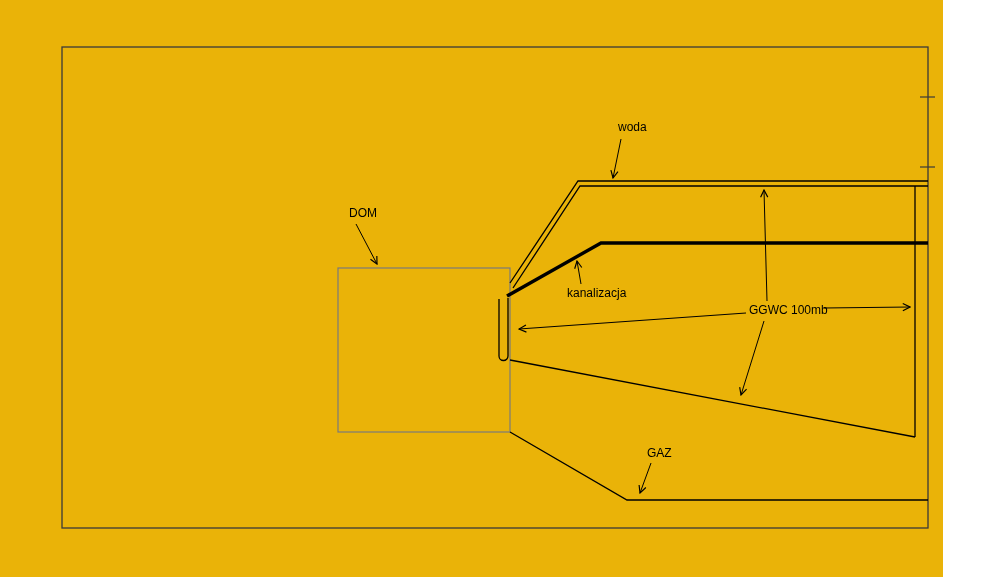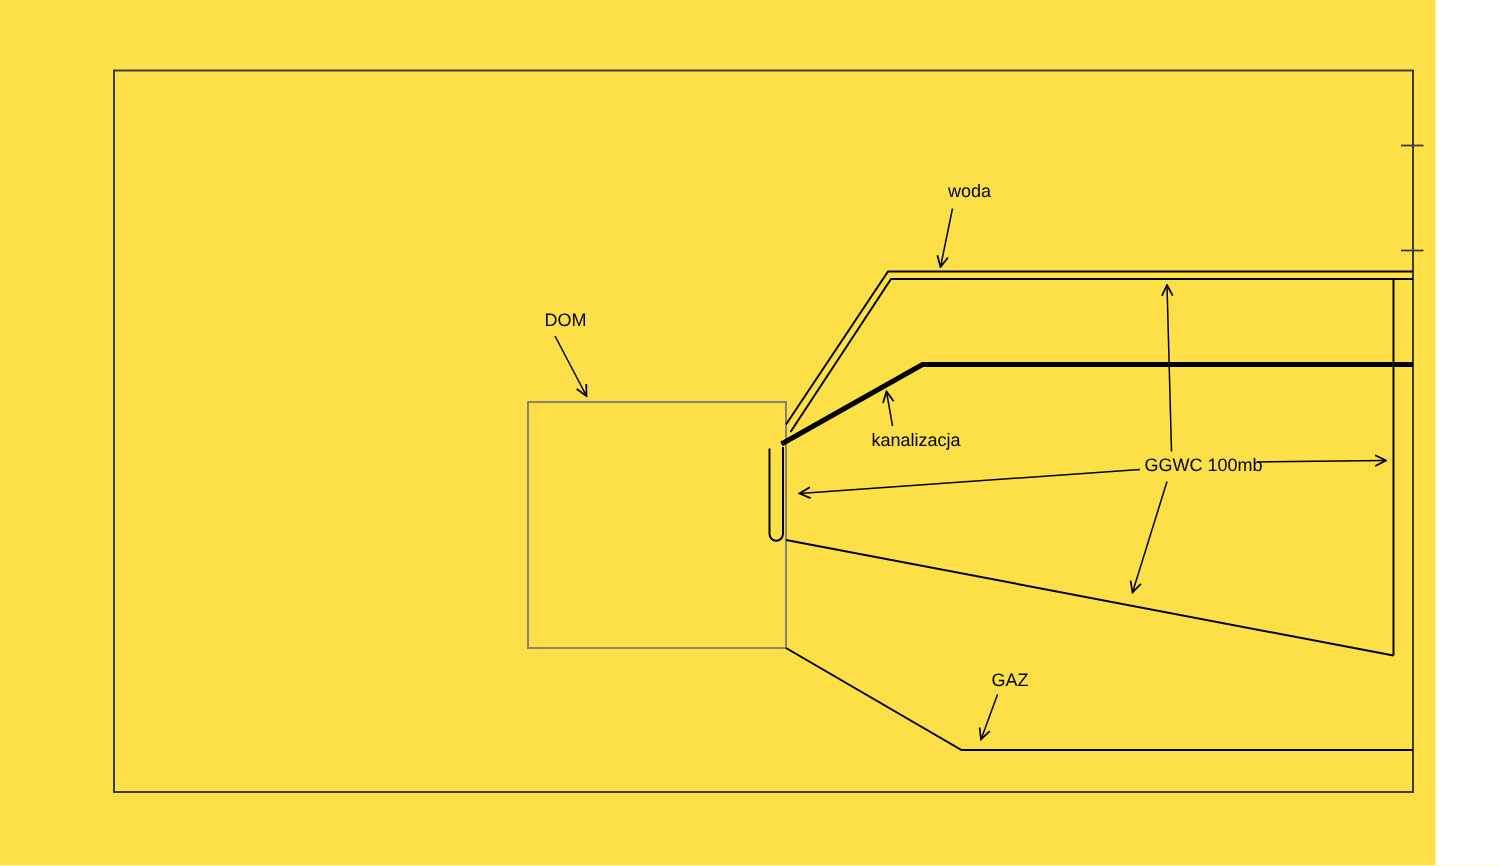--- a/index.html
+++ b/index.html
@@ -7,22 +7,21 @@
     padding: 0;
     background: #ffffff;
     width: 1000px;
     height: 577px;
     font-family: "Liberation Sans", sans-serif;
   }
   .canvas {
     position: relative;
     width: 943px;
     height: 577px;
-    background: #fde047;
-    padding-left: 14px;
+    background: #eab308;
   }
   svg text {
     font-family: "Liberation Sans", sans-serif;
     font-size: 12px;
     fill: #000000;
   }
   svg text.caps {
     font-size: 12px;
   }
 </style>

